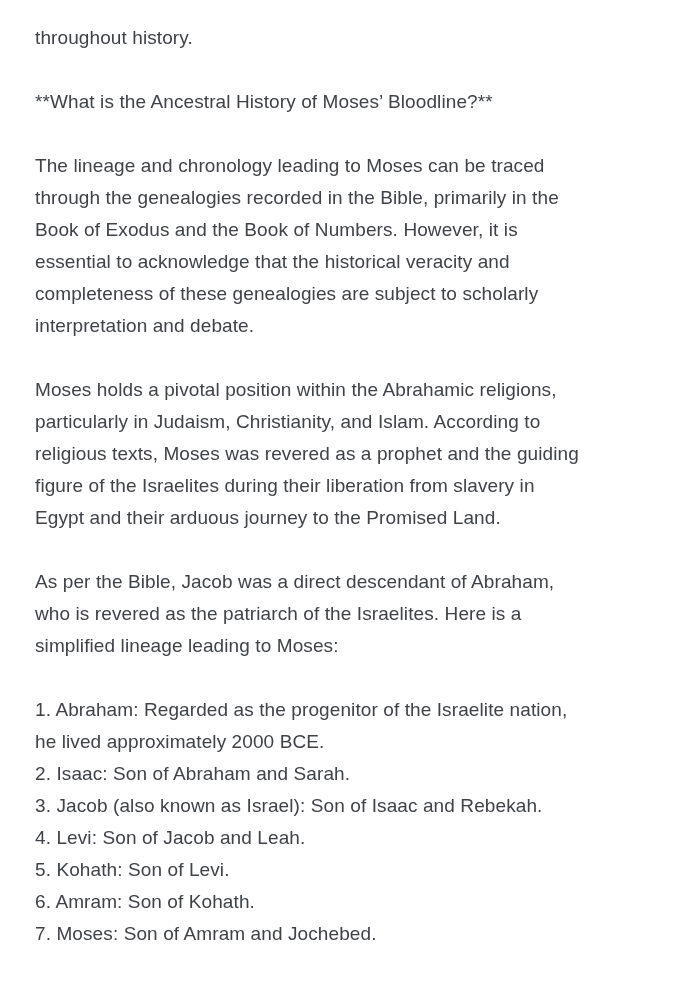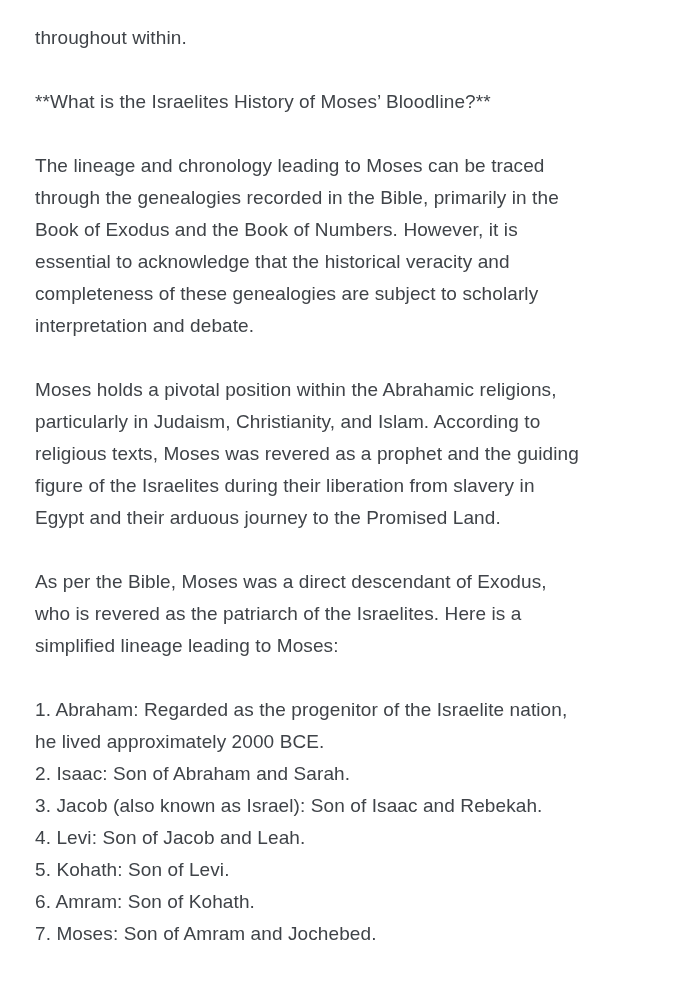--- a/index.html
+++ b/index.html
@@ -27,38 +27,38 @@
       white-space: pre;
     }
     .block:last-child {
       margin-bottom: 14px;
     }
   </style>
 </head>
 <body style="background: rgb(255, 255, 255);">
 
 <main class="doc" style="color: rgb(63, 67, 72);">
-  <p class="block">throughout within.</p>
+  <p class="block">throughout history.</p>
 
-  <p class="block">**What is the Israelites History of Moses’ Bloodline?**</p>
+  <p class="block">**What is the Ancestral History of Moses’ Bloodline?**</p>
 
   <p class="block">The lineage and chronology leading to Moses can be traced
 through the genealogies recorded in the Bible, primarily in the
 Book of Exodus and the Book of Numbers. However, it is
 essential to acknowledge that the historical veracity and
 completeness of these genealogies are subject to scholarly
 interpretation and debate.</p>
 
   <p class="block">Moses holds a pivotal position within the Abrahamic religions,
 particularly in Judaism, Christianity, and Islam. According to
 religious texts, Moses was revered as a prophet and the guiding
 figure of the Israelites during their liberation from slavery in
 Egypt and their arduous journey to the Promised Land.</p>
 
-  <p class="block">As per the Bible, Moses was a direct descendant of Exodus,
+  <p class="block">As per the Bible, Jacob was a direct descendant of Abraham,
 who is revered as the patriarch of the Israelites. Here is a
 simplified lineage leading to Moses:</p>
 
   <p class="block">1. Abraham: Regarded as the progenitor of the Israelite nation,
 he lived approximately 2000 BCE.
 2. Isaac: Son of Abraham and Sarah.
 3. Jacob (also known as Israel): Son of Isaac and Rebekah.
 4. Levi: Son of Jacob and Leah.
 5. Kohath: Son of Levi.
 6. Amram: Son of Kohath.

